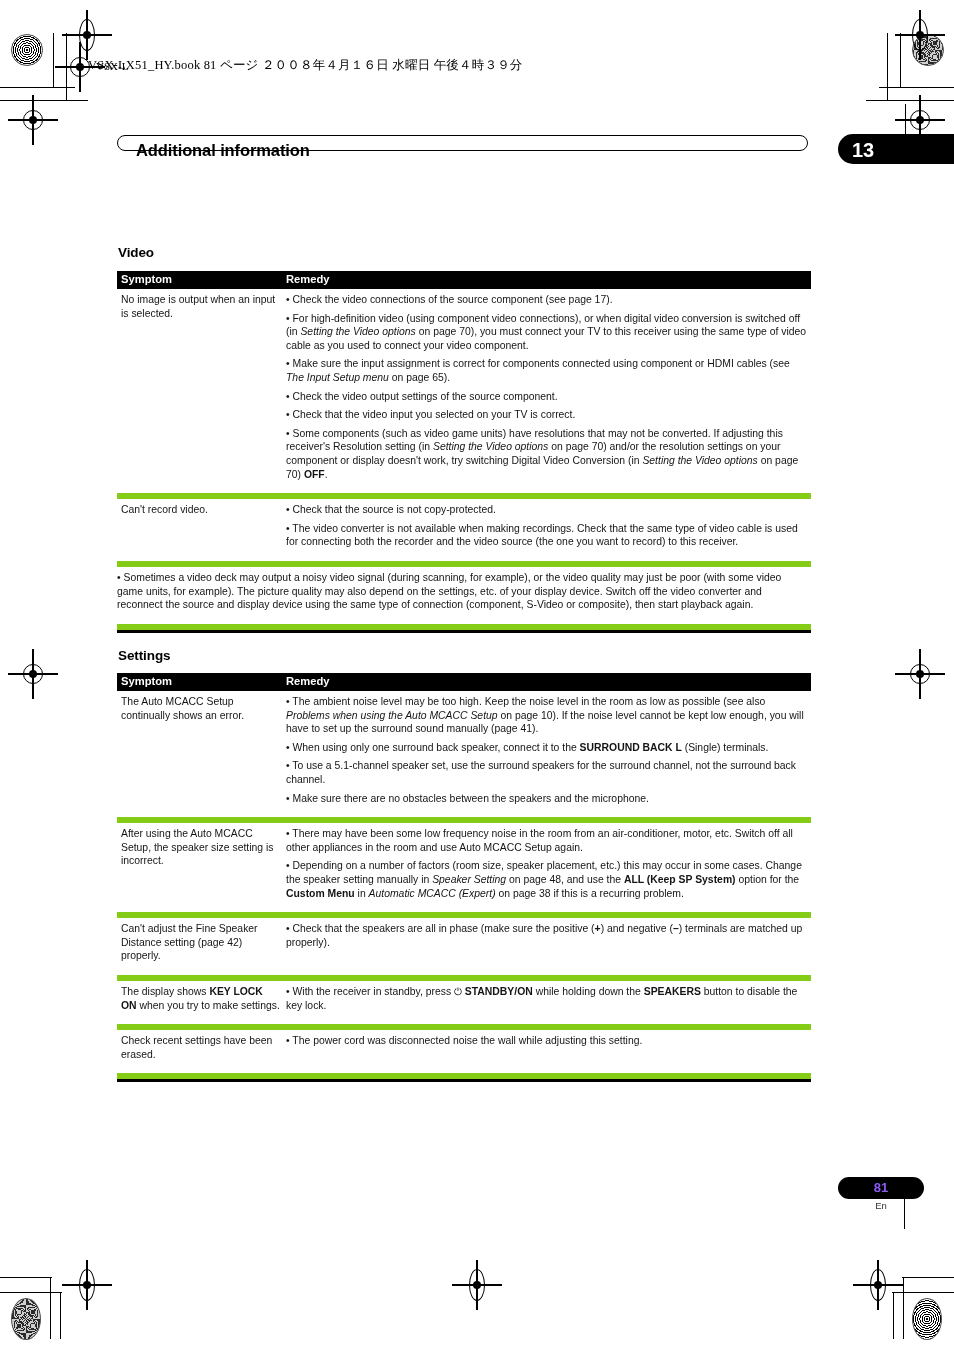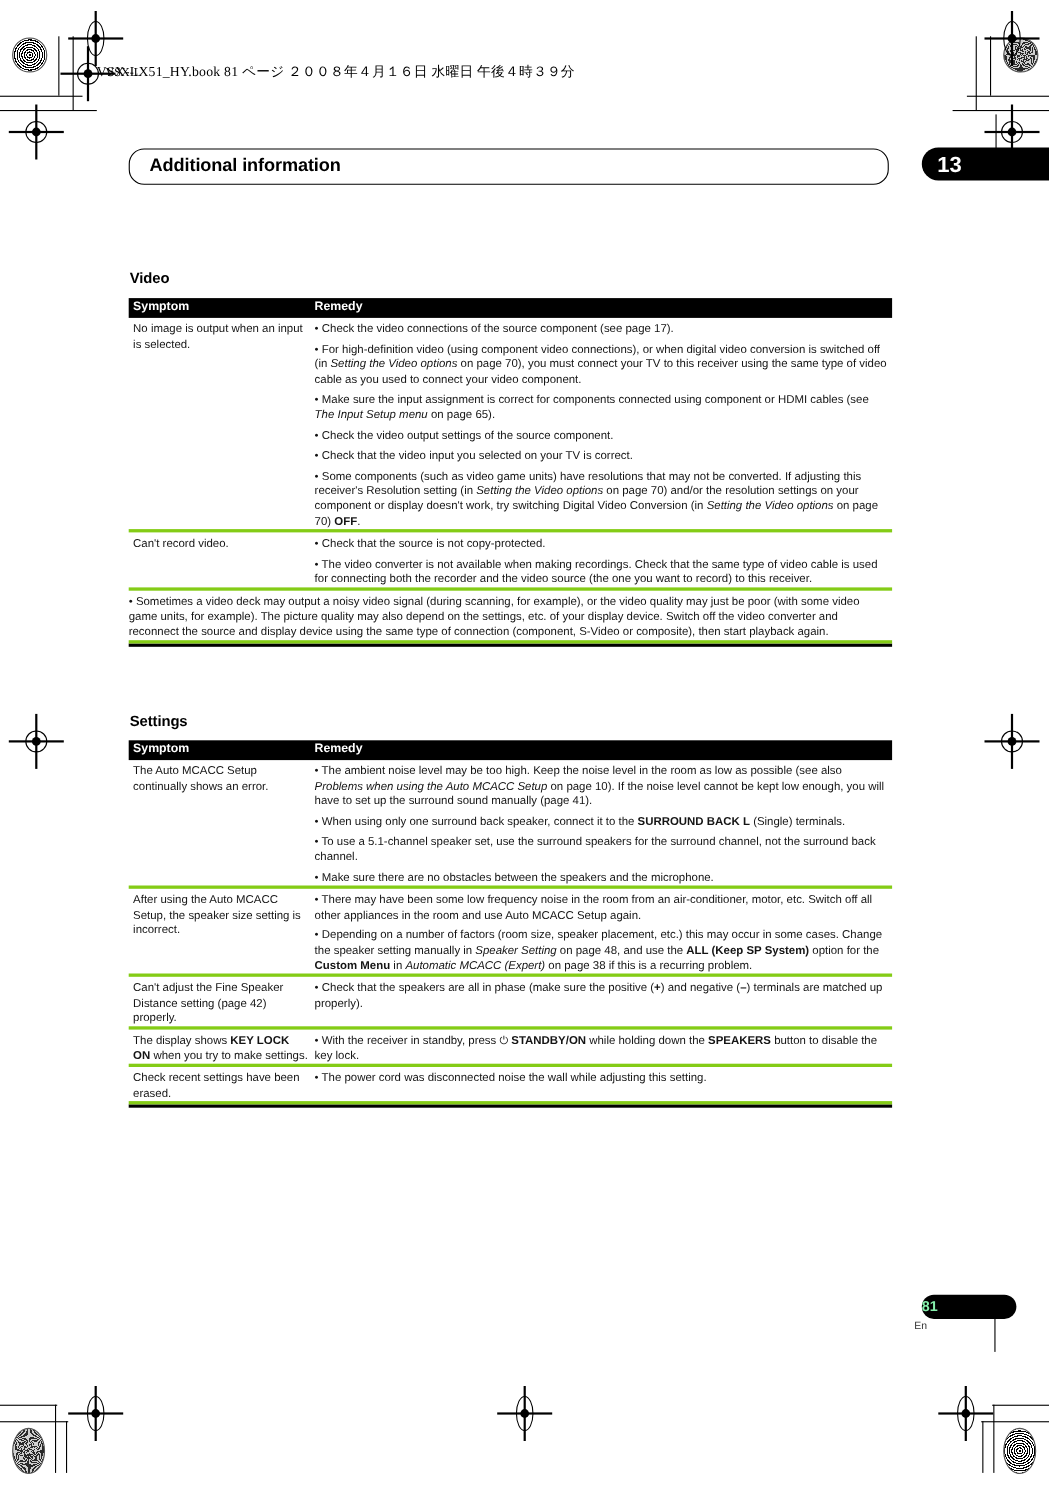--- a/index.html
+++ b/index.html
@@ -48,21 +48,21 @@
     font-size:12.5px; color:#000; white-space:nowrap; letter-spacing:0.2px;
   }
 
   .vsxlabel {
     position:absolute; left:96px; top:60px;
     font-family:"Liberation Serif", serif; font-size:11px;text-align:center;
   }
 
   
   #titlebar {
-    position:absolute; left:117px; top:135px; width:691px; height:33px;
+    position:absolute; left:117px; top:135px; width:691px; height:16px;
     border:1.6px solid #000; border-radius:14px; background:#fff;
   }
   #titlebar .t {
     position:absolute; left:18px; top:5px;
     font-size:16.5px; font-weight:bold; letter-spacing:-0.1px;
   }
   #chaptertab {
     position:absolute; left:838px; top:134px; width:140px; height:30px;
     background:#000; border-radius:15px;
   }
@@ -79,22 +79,22 @@
     position:absolute; left:118px;
     font-size:13.5px; font-weight:bold; letter-spacing:-0.1px;
   }
   .tbl { position:absolute; left:117px; width:694px; }
   .thead {
     background:#000; color:#fff; height:18px; position:relative;
   }
   .thead .c1 { position:absolute; left:4px; top:2px; font-size:11.2px; font-weight:bold; }
   .thead .c2 { position:absolute; left:169px; top:2px; font-size:11.2px; font-weight:bold; }
   .trow {
-    position:relative; display:flex; border-bottom:3px solid #84cc16;
-    padding-top:3px; padding-bottom:0;
+    position:relative; display:flex; border-bottom:6px solid #84cc16;
+    padding-top:3px; padding-bottom:12px;
   }
   .trow:last-child { border-bottom:none; }
   .tbl .tbottom { height:3.2px; background:#000; }
   .cell-sym {
     width:169px; flex:0 0 169px; padding:1px 6px 0 4px;
     font-size:10.4px; line-height:13.6px; color:#141414;
   }
   .cell-rem {
     flex:1 1 auto; padding:1px 4px 0 0;
     font-size:10.4px; line-height:13.6px; color:#141414;
@@ -105,25 +105,25 @@
   i { font-style:italic; }
   b { font-weight:bold; }
   .pwr { font-family:"DejaVu Sans", sans-serif; font-size:10px; }
 
   
   #pagepill {
     position:absolute; left:838px; top:1177px; width:86px; height:22px;
     background:#000; border-radius:11px;
   }
   #pagepill .n {
-    position:absolute; width:100%; top:3px; text-align:left;
-    color:#86efac; font-size:13px; font-weight:bold;
+    position:absolute; width:100%; top:3px; text-align:center;
+    color:#8b5cf6; font-size:13px; font-weight:bold;
   }
   #pagelang {
-    position:absolute; left:794px; top:1200px; width:86px; text-align:center;
+    position:absolute; left:838px; top:1200px; width:86px; text-align:center;
     font-size:9.5px; color:#333;
   }
   #pagepill-leader {
     position:absolute; left:904px; top:1199px; width:1.2px; height:30px; background:#000;
   }
 </style>
 </head>
 <body>
 
 <div id="page">

